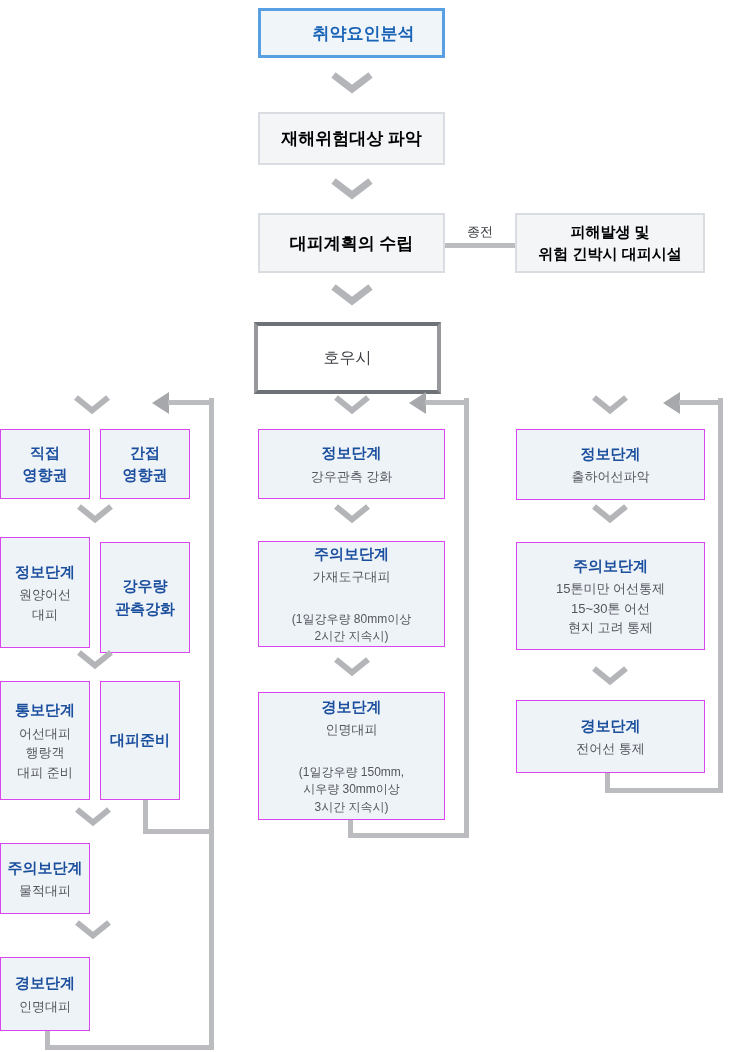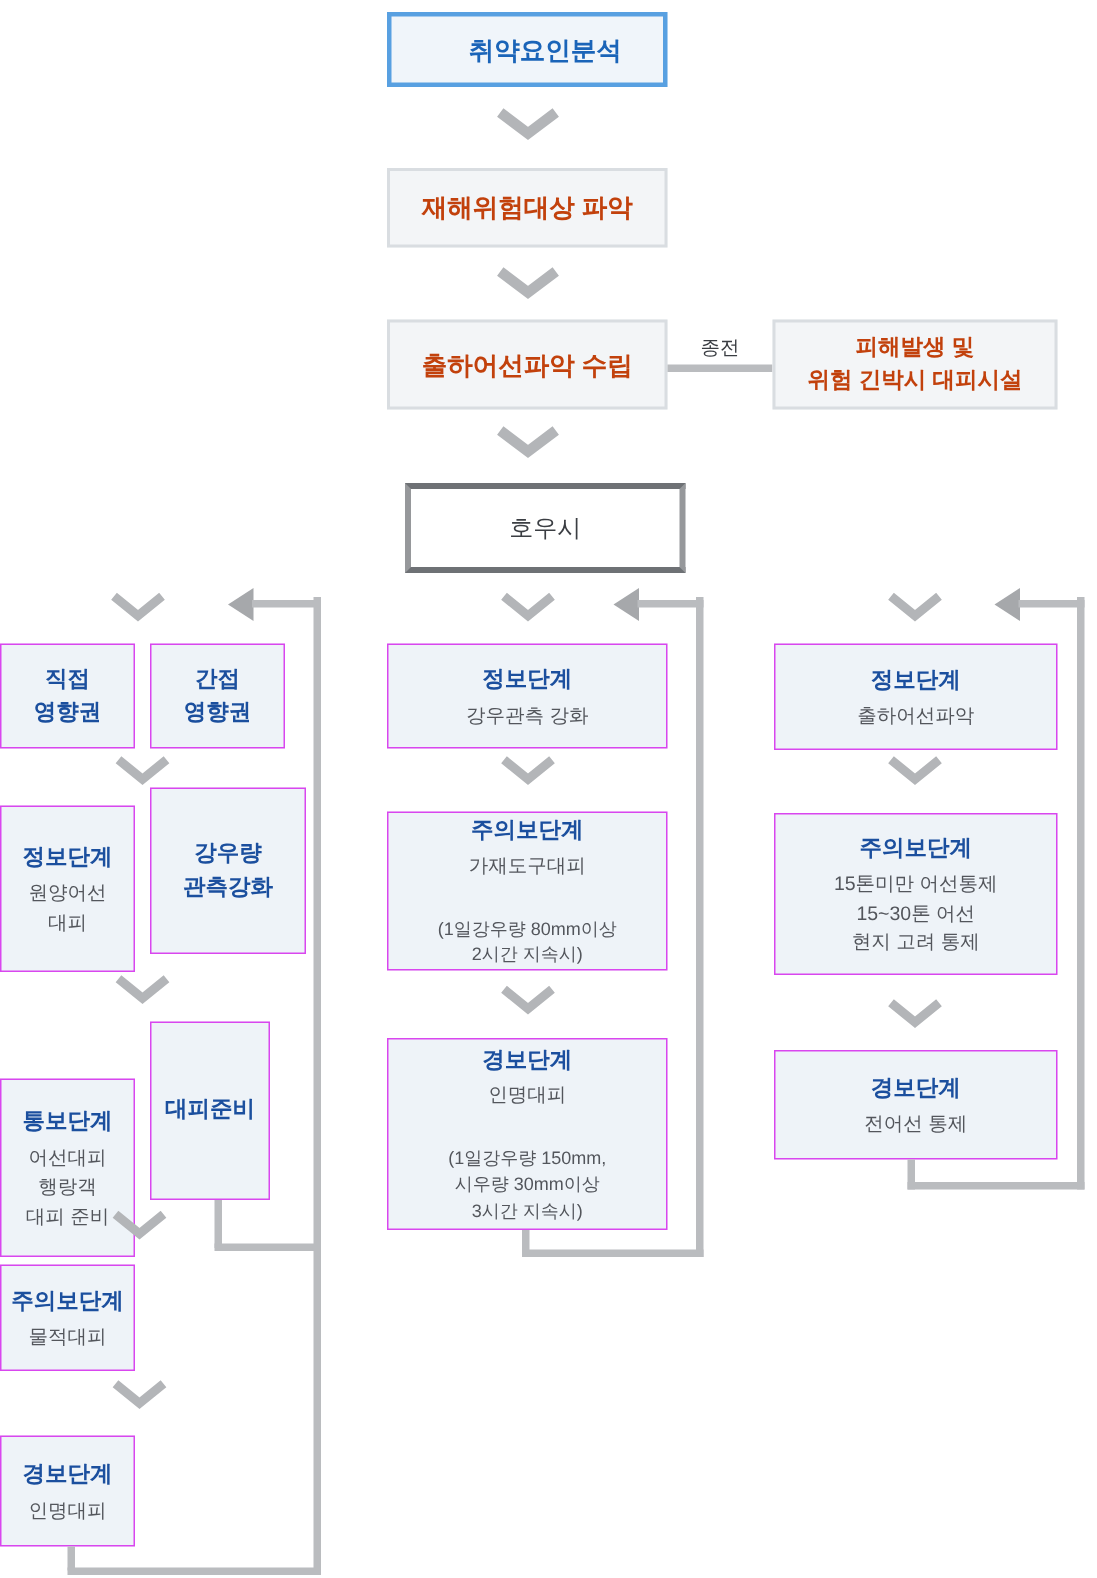--- a/index.html
+++ b/index.html
@@ -2,21 +2,21 @@
 <html><head>
 <meta charset="utf-8">
 <title>Diagram</title>
 <style>
   html,body{margin:0;padding:0;background:#fff;}
   .stage{position:relative;width:731px;height:1052px;background:#fff;overflow:hidden;
          font-family:"Liberation Sans","DejaVu Sans",sans-serif;}
   .b{position:absolute;box-sizing:border-box;display:flex;flex-direction:column;
      align-items:center;justify-content:center;text-align:center;}
   .b.blue{background:#f0f5fa;border:3px solid #58a0e1;color:#1a64b8;font-size:17px;font-weight:700;padding-left:24px;}
-  .b.gray{background:#f3f5f7;border:2px solid #d9dde1;color:#c2410c;font-size:17px;font-weight:600;}
+  .b.gray{background:#f3f5f7;border:2px solid #d9dde1;color:#000000;font-size:17px;font-weight:600;}
   .b.gray.small{font-size:15px;line-height:1.45;}
   .b.hdr{background:#ffffff;border:4px solid;border-color:#6e7175 #96989b;color:#3b3e43;
          font-size:16px;font-weight:500;}
   .b.cell{background:#eef3f8;border:1px solid #d946ef;}
   .t{color:#1b4f9e;font-size:15px;font-weight:700;line-height:1.5;white-space:pre-line;}
   .d{color:#53565c;font-size:13px;font-weight:400;line-height:1.5;white-space:pre-line;margin-top:2px;}
   .n{color:#53565c;font-size:12px;font-weight:400;line-height:1.45;white-space:pre-line;margin-top:24px;}
   .pre{white-space:pre-line;}
   .ln{position:absolute;background:#babcbf;}
   .ah{position:absolute;width:0;height:0;border-top:11px solid transparent;
@@ -38,35 +38,35 @@
   </div>
 
   <div class="b gray" style="left:258px;top:112px;width:187px;height:53px">재해위험대상 파악</div>
 
   <div class="chev" style="left:330px;top:178px">
     <svg width="44" height="22" viewBox="0 0 44 22">
         <polyline points="3.5,3 22,17 40.5,3" fill="none" stroke="#b3b5b8" stroke-width="7"></polyline>
       </svg>
   </div>
 
-  <div class="b gray" style="left:258px;top:213px;width:187px;height:60px">출하어선파악 수립</div>
+  <div class="b gray" style="left:258px;top:213px;width:187px;height:60px">대피계획의 수립</div>
 
   <div class="lbl" style="left:445px;top:223px;width:70px">종전</div>
   <div class="ln" style="left:445px;top:243px;width:70px;height:5px"></div>
 
   <div class="b gray small pre" style="left:515px;top:213px;width:190px;height:60px">피해발생 및
 위험 긴박시 대피시설</div>
 
   <div class="chev" style="left:330px;top:284px">
     <svg width="44" height="22" viewBox="0 0 44 22">
         <polyline points="3.5,3 22,17 40.5,3" fill="none" stroke="#b3b5b8" stroke-width="7"></polyline>
       </svg>
   </div>
 
-  <div class="b hdr" style="left:270px;top:322px;width:187px;height:60px">호우시</div>
+  <div class="b hdr" style="left:254px;top:322px;width:187px;height:72px">호우시</div>
 
   <div class="chev" style="left:73px;top:395px">
     <svg width="38" height="20" viewBox="0 0 38 20">
         <polyline points="3,2.5 19,15.5 35,2.5" fill="none" stroke="#b3b5b8" stroke-width="6"></polyline>
       </svg>
   </div>
   <div class="ah" style="left:152px;top:392px"></div>
   <div class="ln" style="left:168px;top:400px;width:46px;height:5px"></div>
   <div class="ln" style="left:209px;top:398px;width:5px;height:652px"></div>
 
@@ -83,32 +83,32 @@
     <svg width="38" height="20" viewBox="0 0 38 20">
         <polyline points="3,2.5 19,15.5 35,2.5" fill="none" stroke="#b3b5b8" stroke-width="6"></polyline>
       </svg>
   </div>
 
   <div class="b cell" style="left:0px;top:537px;width:90px;height:111px">
     <div class="t">정보단계</div>
     <div class="d">원양어선
 대피</div>
   </div>
-  <div class="b cell" style="left:100px;top:525px;width:104px;height:111px">
+  <div class="b cell" style="left:100px;top:542px;width:90px;height:111px">
     <div class="t">강우량
 관측강화</div>
   </div>
 
   <div class="chev" style="left:76px;top:650px">
     <svg width="38" height="20" viewBox="0 0 38 20">
         <polyline points="3,2.5 19,15.5 35,2.5" fill="none" stroke="#b3b5b8" stroke-width="6"></polyline>
       </svg>
   </div>
 
-  <div class="b cell" style="left:0px;top:719px;width:90px;height:119px">
+  <div class="b cell" style="left:0px;top:681px;width:90px;height:119px">
     <div class="t">통보단계</div>
     <div class="d">어선대피
 행랑객
 대피 준비</div>
   </div>
   <div class="b cell" style="left:100px;top:681px;width:80px;height:119px">
     <div class="t">대피준비</div>
   </div>
   <div class="ln" style="left:143px;top:800px;width:5px;height:32px"></div>
   <div class="ln" style="left:143px;top:829px;width:71px;height:5px"></div>

